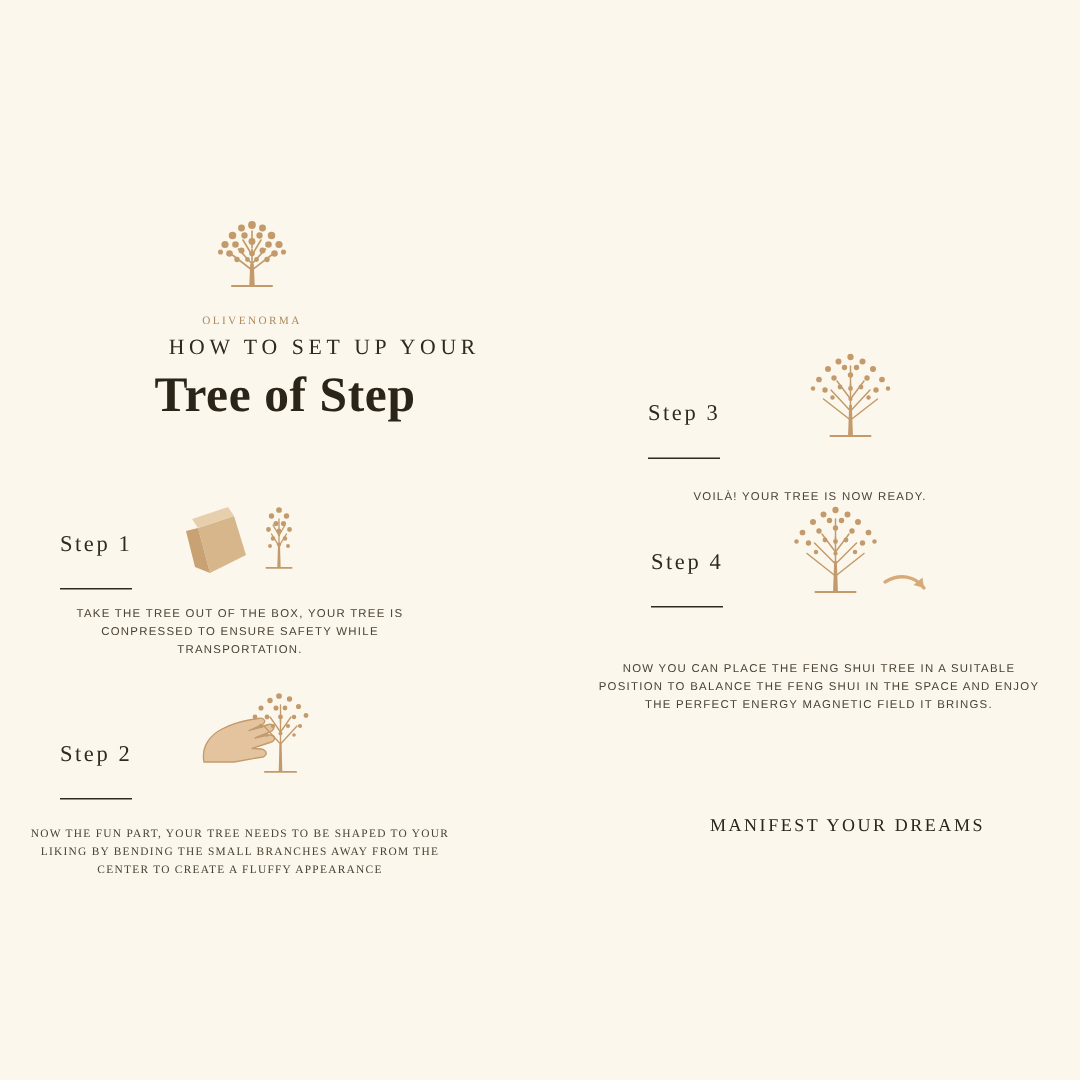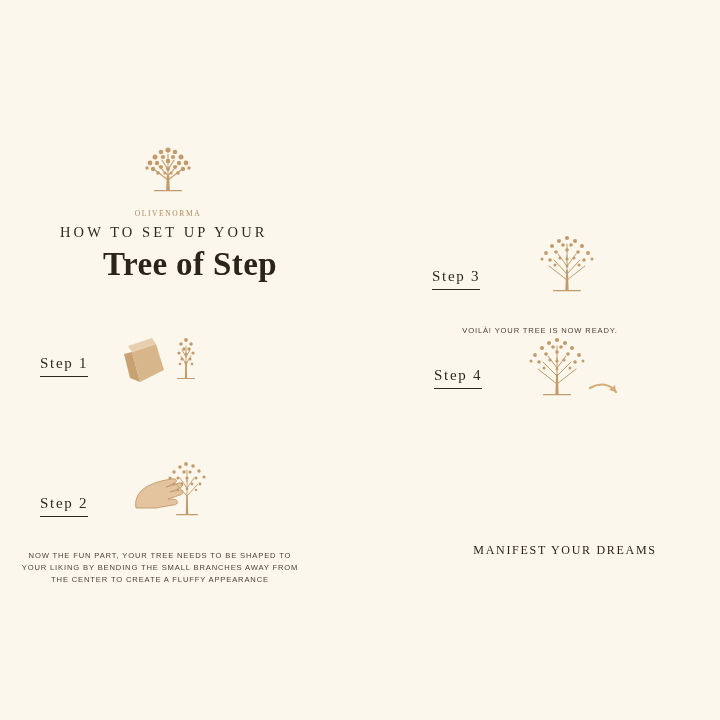--- a/index.html
+++ b/index.html
@@ -40,21 +40,21 @@
     font-family: "Liberation Serif", serif;
     text-align: center;
   }
 
   
   .title-kicker {
     position: absolute;
     left: 60px;
     top: 224px;
     width: 260px;
-    text-align: left;
+    text-align: right;
     font-family: "Liberation Serif", serif;
     font-size: 14.5px;
     letter-spacing: 3.1px;
     color: #2f2a20;
   }
   .title-main {
     position: absolute;
     left: 50px;
     top: 246px;
     width: 280px;
@@ -66,21 +66,21 @@
     color: #2b2519;
   }
 
   
   .step-label {
     position: absolute;
     font-family: "Liberation Serif", serif;
     font-size: 15px;
     letter-spacing: 1.7px;
     color: #2f2a20;
-    padding-bottom: 4px;
+    padding-bottom: 20px;
     border-bottom: 1.3px solid #2f2a20;
     white-space: nowrap;
   }
 
   
   .step-text {
     position: absolute;
     font-size: 7.6px;
     letter-spacing: 0.85px;
     line-height: 1.55;
@@ -196,20 +196,22 @@
             <path d="M68 34 L73 26"></path>
           <path d="M68 27 L64 20"></path>
             <path d="M68 27 L72 20"></path>
         </g>
         <path d="M66.9 48 L67.3 34 L68.7 34 L69.1 48 Z"></path>
         <rect x="59" y="48" width="18" height="1.1" rx="0.5"></rect>
       </g>
     </svg>
   </div>
   <div class="step-label" style="left:40px; top:355px;">Step 1</div>
+  <div class="step-text" style="left:26px; top:391px; width:268px;">TAKE THE TREE OUT OF THE BOX,
+YOUR TREE IS CONPRESSED TO ENSURE SAFETY WHILE TRANSPORTATION.</div>
 
   <div class="illo" style="left:126px; top:452px;">
     <svg width="110" height="72" viewBox="0 0 110 72">
 
       <g fill="#e3c49f" stroke="#c39a6b" stroke-width="0.9" stroke-linejoin="round">
         <path d="M10 56 C8 46 14 38 22 34 C28 31 34 29 40 28 L46 27 C50 26 52 29 49 31 L40 35 C44 34 50 32 53 31 C57 30 58 34 54 36 L44 40 C48 39 52 38 54 38 C58 38 58 42 54 43 L42 47 C46 47 49 47 50 48 C53 50 51 53 47 53 L30 56 Z"></path>
       </g>
 
       <g fill="#c39a6b">
         <g>
@@ -240,21 +242,21 @@
           <path d="M61 36 L54 26"></path>
             <path d="M61 36 L68 26"></path>
           <path d="M61 30 L61 18"></path>
         </g>
         <path d="M59.8 62 L60.3 44 L61.7 44 L62.2 62 Z"></path>
         <rect x="50" y="62" width="22" height="1.2" rx="0.6"></rect>
       </g>
     </svg>
   </div>
   <div class="step-label" style="left:40px; top:495px;">Step 2</div>
-  <div class="step-text" style="left:16px; top:538px; width:288px;">NOW THE FUN PART, YOUR TREE NEEDS TO BE SHAPED
+  <div class="step-text" style="left:16px; top:538px; width:288px;font-family:Liberation Serif, serif;">NOW THE FUN PART, YOUR TREE NEEDS TO BE SHAPED
 TO YOUR LIKING BY BENDING THE SMALL BRANCHES
 AWAY FROM THE CENTER TO CREATE A FLUFFY APPEARANCE</div>
 
   <div class="illo" style="left:522px; top:228px;">
     <svg width="90" height="80" viewBox="0 0 90 80">
       <g fill="#c39a6b">
         <g>
           <circle cx="45" cy="10" r="2.1"></circle>
             <circle cx="37" cy="13" r="2.0"></circle>
             <circle cx="53" cy="13" r="2.0"></circle>
@@ -337,16 +339,19 @@
         <rect x="31" y="64" width="28" height="1.3" rx="0.6"></rect>
       </g>
 
       <g fill="none" stroke="#d6ab79" stroke-width="2.2" stroke-linecap="round">
         <path d="M78 58 C88 52 98 54 104 62"></path>
       </g>
       <path d="M104 62 L97 60 L103 55 Z" fill="#d6ab79"></path>
     </svg>
   </div>
   <div class="step-label" style="left:434px; top:367px;">Step 4</div>
+  <div class="step-text" style="left:396px; top:428px; width:300px;">NOW YOU CAN PLACE THE FENG SHUI TREE IN A SUITABLE POSITION
+TO BALANCE THE FENG SHUI IN THE SPACE AND ENJOY THE PERFECT
+ENERGY MAGNETIC FIELD IT BRINGS.</div>
 
   <div class="footer">MANIFEST YOUR DREAMS</div>
 
 </div>
 
 </body></html>

